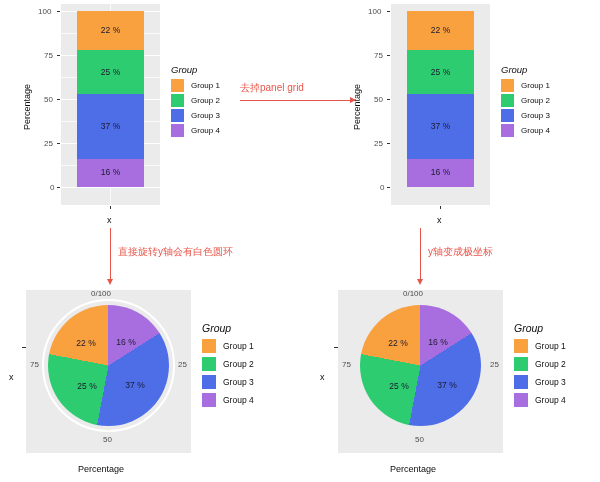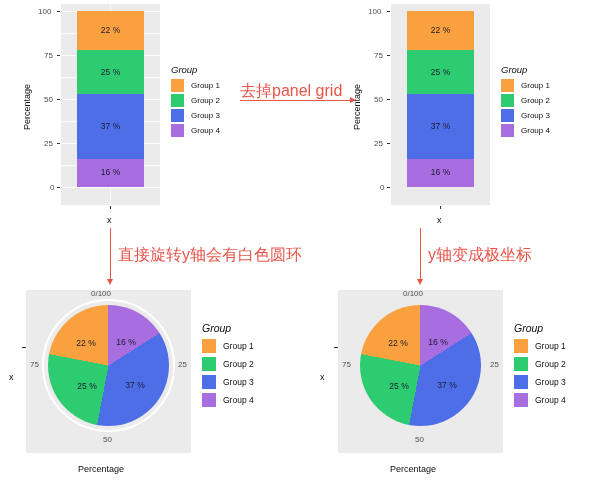--- a/index.html
+++ b/index.html
@@ -30,21 +30,21 @@
   .legend-row{display:flex;align-items:center;height:15px;}
   .legend-key{width:13px;height:13px;margin-right:7px;flex:0 0 auto;}
   .legend-label{font-size:8px;color:#0D0D0D;white-space:nowrap;}
   .pie{position:absolute;border-radius:50%;}
   .pie-ring{position:absolute;border-radius:50%;border:2px solid #FFFFFF;box-sizing:border-box;}
   .pie-label{position:absolute;font-size:8.5px;color:#1A1A2E;white-space:nowrap;
              transform:translate(-50%,-50%);}
   .polar-text{position:absolute;font-size:8px;color:#4D4D4D;white-space:nowrap;}
 
   
-  .anno{position:absolute;color:#E8564B;font-size:16px;white-space:nowrap;text-align:center;}
+  .anno{position:absolute;color:#E8564B;font-size:10px;white-space:nowrap;text-align:center;}
   .arrow-h{position:absolute;height:1px;background:#E8564B;}
   .arrow-v{position:absolute;width:1px;background:#E8564B;}
   .arrow-head-r{position:absolute;width:0;height:0;
     border-top:3.5px solid transparent;border-bottom:3.5px solid transparent;
     border-left:6px solid #E8564B;}
   .arrow-head-d{position:absolute;width:0;height:0;
     border-left:3.5px solid transparent;border-right:3.5px solid transparent;
     border-top:6px solid #E8564B;}
   .rot90{transform:rotate(-90deg);transform-origin:left top;}
 </style>

